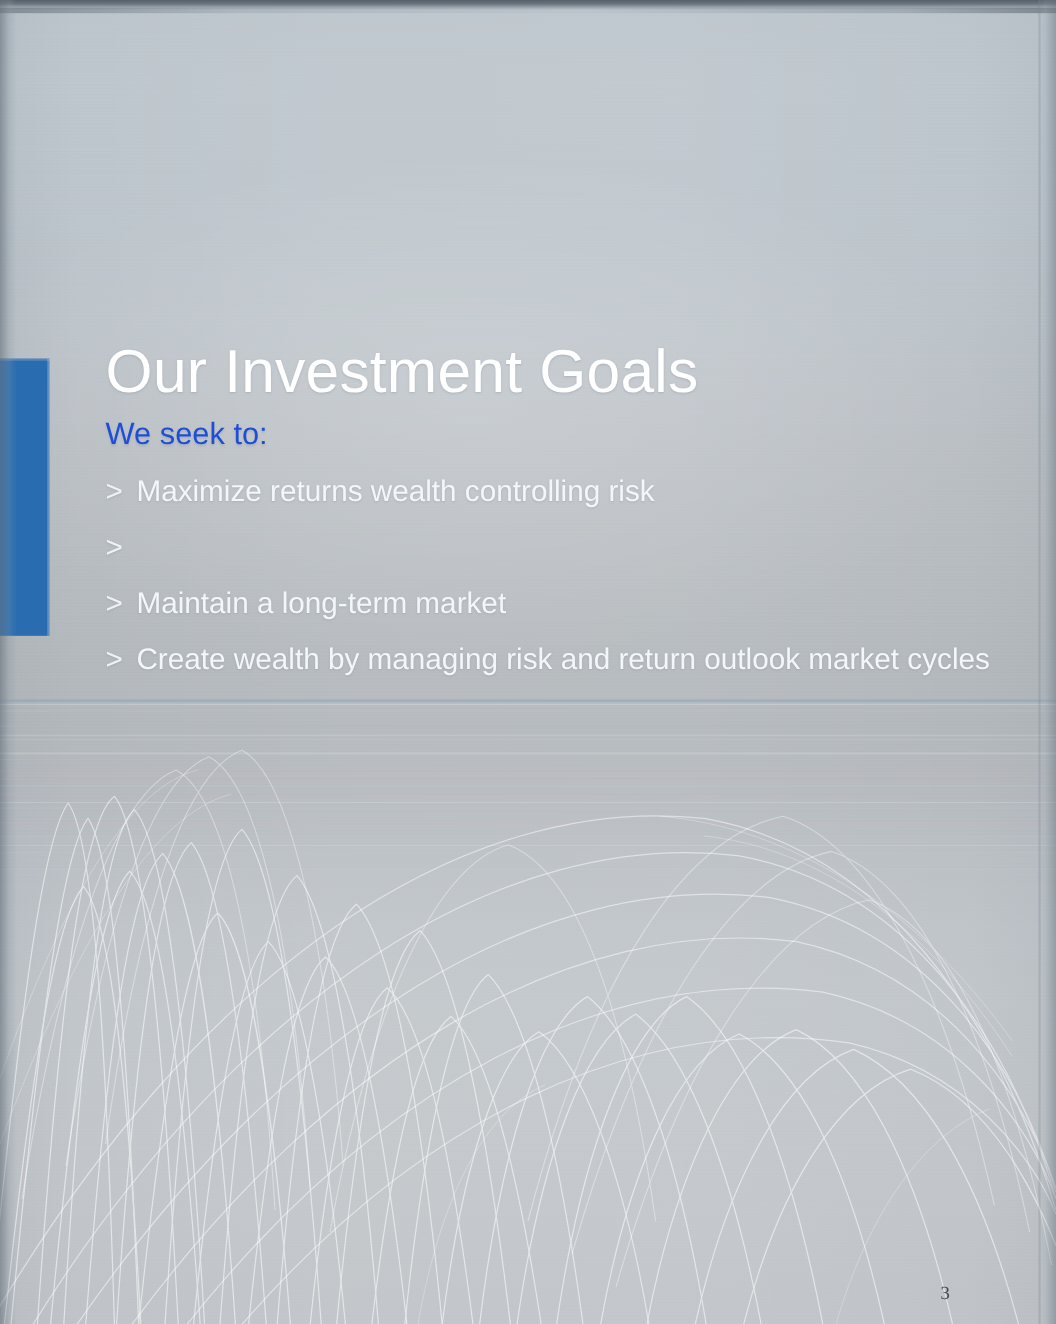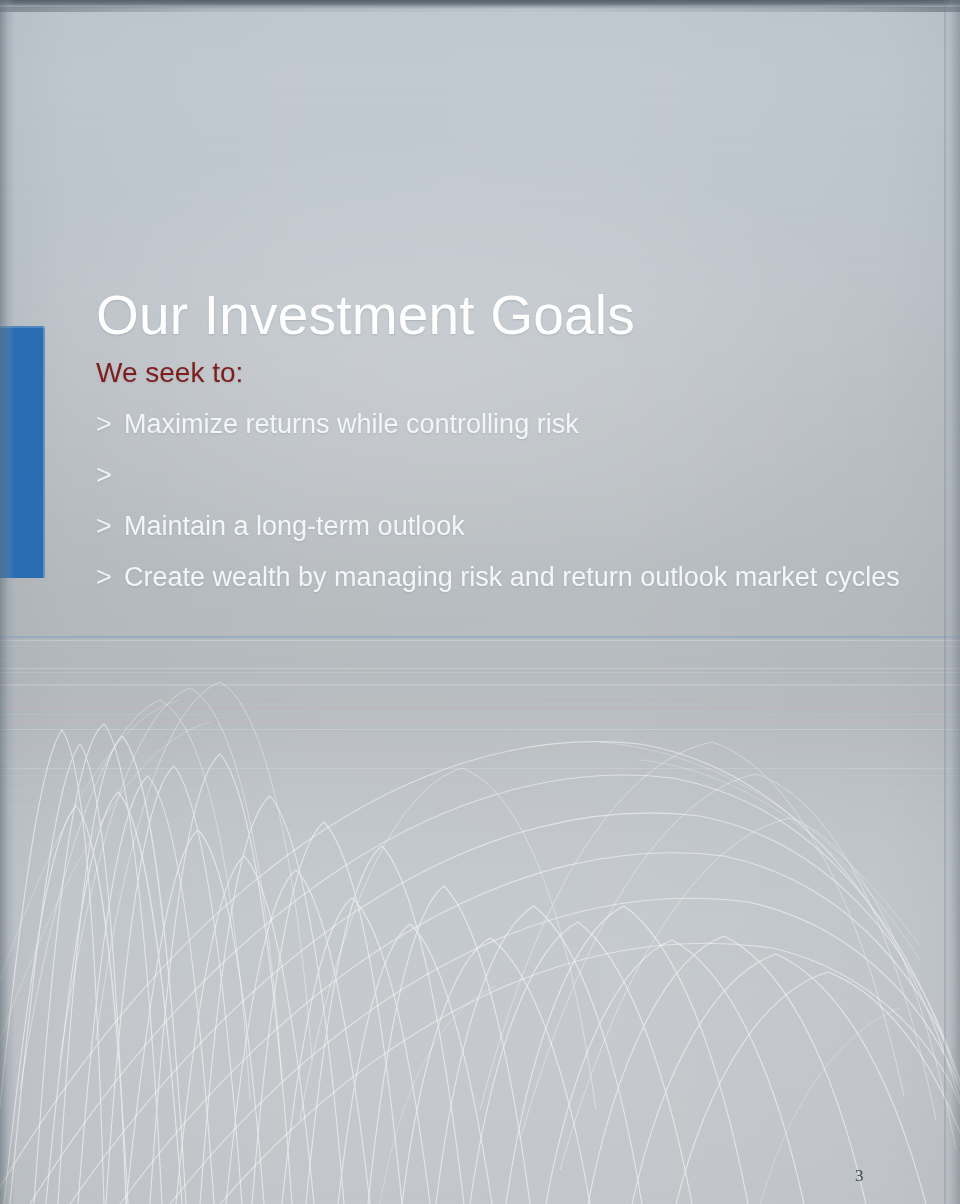--- a/index.html
+++ b/index.html
@@ -147,42 +147,42 @@
     width: 45px;
     height: 252px;
     background: #2a6cb0;
     box-shadow: inset -2px 0 0 rgba(255,255,255,0.25),
                 inset 0 2px 0 rgba(255,255,255,0.18);
   }
 
   .content {
     position: absolute;
     left: 96px;
-    top: 286px;
+    top: 308px;
     width: 830px;
   }
 
   .headline {
     margin: 0;
     font-family: "Liberation Sans", sans-serif;
     font-weight: 300;
     font-size: 55px;
     line-height: 58px;
     letter-spacing: 0.2px;
     color: #ffffff;
     text-shadow: 0 1px 2px rgba(120,132,142,0.35);
   }
 
   .lead {
     margin: 12px 0 0 0;
     font-family: "Liberation Sans", sans-serif;
     font-weight: 300;
     font-size: 28px;
     line-height: 34px;
-    color: #7f1d1d;
+    color: #1d4ed8;
     text-shadow: 0 1px 2px rgba(120,132,142,0.30);
   }
 
   .goal-list {
     list-style: none;
     margin: 18px 0 0 0;
     padding: 0;
   }
   .goal-item {
     display: flex;
@@ -328,28 +328,28 @@
   <div class="accent-bar"></div>
 
   <div class="content">
     <h1 class="headline">Our Investment Goals</h1>
 
     <p class="lead">We seek to:</p>
 
     <ul class="goal-list">
       <li class="goal-item">
         <span class="goal-marker">&gt;</span>
-        <span class="goal-text">Maximize returns while controlling risk</span>
+        <span class="goal-text">Maximize returns wealth controlling risk</span>
       </li>
       <li class="goal-item">
         <span class="goal-marker">&gt;</span>
       </li>
       <li class="goal-item">
         <span class="goal-marker">&gt;</span>
-        <span class="goal-text">Maintain a long-term outlook</span>
+        <span class="goal-text">Maintain a long-term market</span>
       </li>
       <li class="goal-item">
         <span class="goal-marker">&gt;</span>
         <span class="goal-text">Create wealth by managing risk and return outlook market cycles</span>
       </li>
     </ul>
   </div>
 
   <div class="page-number">3</div>
 

